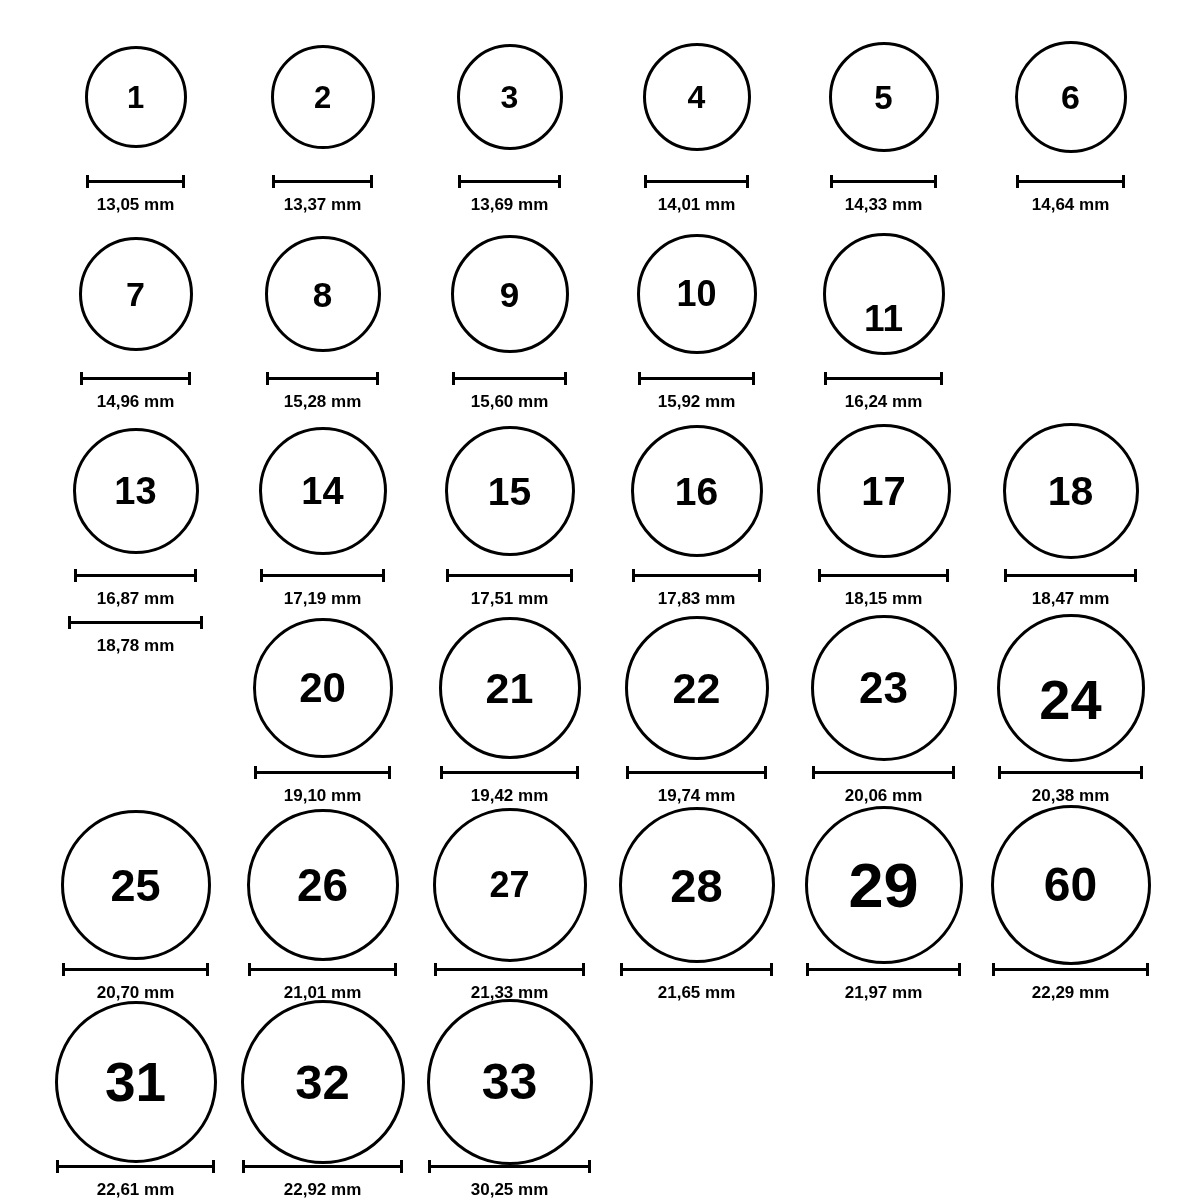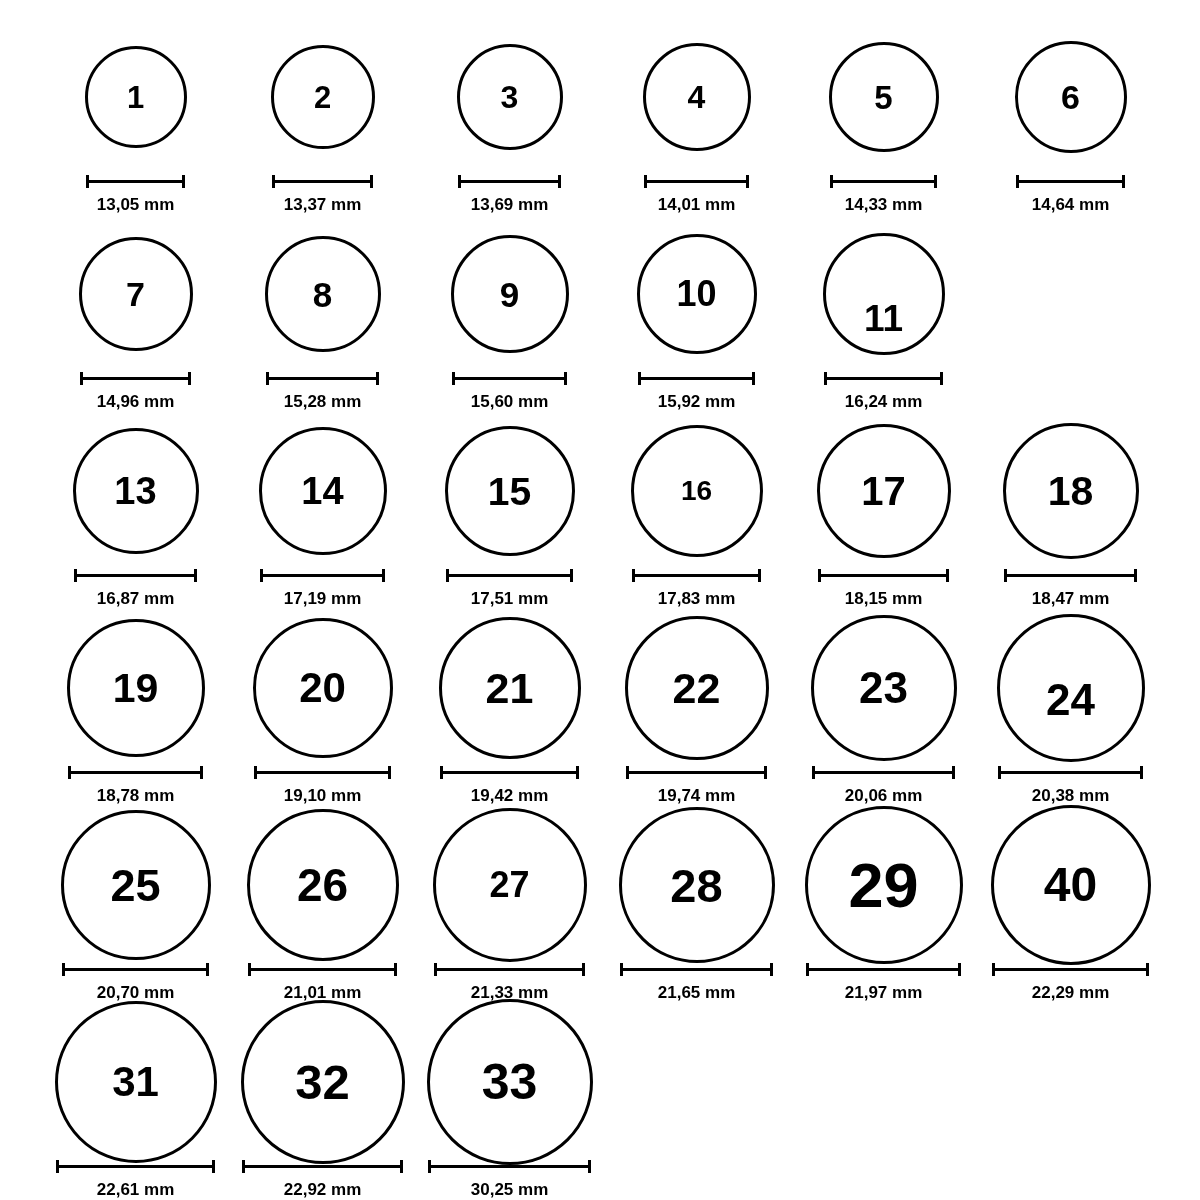--- a/index.html
+++ b/index.html
@@ -258,21 +258,21 @@
           </div>
         </div>
         <div class="measure">
           <div class="bar" style="width: 127px;"></div>
         </div>
         <div class="mm">17,51 mm</div>
       </div>
       <div class="cell">
         <div class="ring-wrap">
           <div class="ring" style="width: 132px; height: 132px;">
-            <span class="ring-label" style="font-size: 28px;">16</span>
+            <span class="ring-label" style="font-size: 39px;">16</span>
           </div>
         </div>
         <div class="measure">
           <div class="bar" style="width: 129px;"></div>
         </div>
         <div class="mm">17,83 mm</div>
       </div>
       <div class="cell">
         <div class="ring-wrap">
           <div class="ring" style="width: 134px; height: 134px;">
@@ -291,25 +291,20 @@
           </div>
         </div>
         <div class="measure">
           <div class="bar" style="width: 133px;"></div>
         </div>
         <div class="mm">18,47 mm</div>
       </div>
     </div>
     <div class="row">
       <div class="cell">
-        <div class="ring-wrap">
-          <div class="ring" style="width: 138px; height: 138px;">
-            <span class="ring-label" style="font-size: 41px;">19</span>
-          </div>
-        </div>
         <div class="measure">
           <div class="bar" style="width: 135px;"></div>
         </div>
         <div class="mm">18,78 mm</div>
       </div>
       <div class="cell">
         <div class="ring-wrap">
           <div class="ring" style="width: 140px; height: 140px;">
             <span class="ring-label" style="font-size: 42px;">20</span>
           </div>
@@ -348,21 +343,21 @@
           </div>
         </div>
         <div class="measure">
           <div class="bar" style="width: 143px;"></div>
         </div>
         <div class="mm">20,06 mm</div>
       </div>
       <div class="cell">
         <div class="ring-wrap">
           <div class="ring" style="width: 148px; height: 148px;">
-            <span class="ring-label" style="font-size: 44px; margin-top: 24px;">24</span>
+            <span class="ring-label" style="font-size: 56px; margin-top: 24px;">24</span>
           </div>
         </div>
         <div class="measure">
           <div class="bar" style="width: 145px;"></div>
         </div>
         <div class="mm">20,38 mm</div>
       </div>
     </div>
     <div class="row">
       <div class="cell">
@@ -416,34 +411,34 @@
           </div>
         </div>
         <div class="measure">
           <div class="bar" style="width: 155px;"></div>
         </div>
         <div class="mm">21,97 mm</div>
       </div>
       <div class="cell">
         <div class="ring-wrap">
           <div class="ring" style="width: 160px; height: 160px;">
-            <span class="ring-label" style="font-size: 48px;">40</span>
+            <span class="ring-label" style="font-size: 48px;">60</span>
           </div>
         </div>
         <div class="measure">
           <div class="bar" style="width: 157px;"></div>
         </div>
         <div class="mm">22,29 mm</div>
       </div>
     </div>
     <div class="row">
       <div class="cell">
         <div class="ring-wrap">
           <div class="ring" style="width: 162px; height: 162px;">
-            <span class="ring-label" style="font-size: 42px;">31</span>
+            <span class="ring-label" style="font-size: 55px;">31</span>
           </div>
         </div>
         <div class="measure">
           <div class="bar" style="width: 159px;"></div>
         </div>
         <div class="mm">22,61 mm</div>
       </div>
       <div class="cell">
         <div class="ring-wrap">
           <div class="ring" style="width: 164px; height: 164px;">

